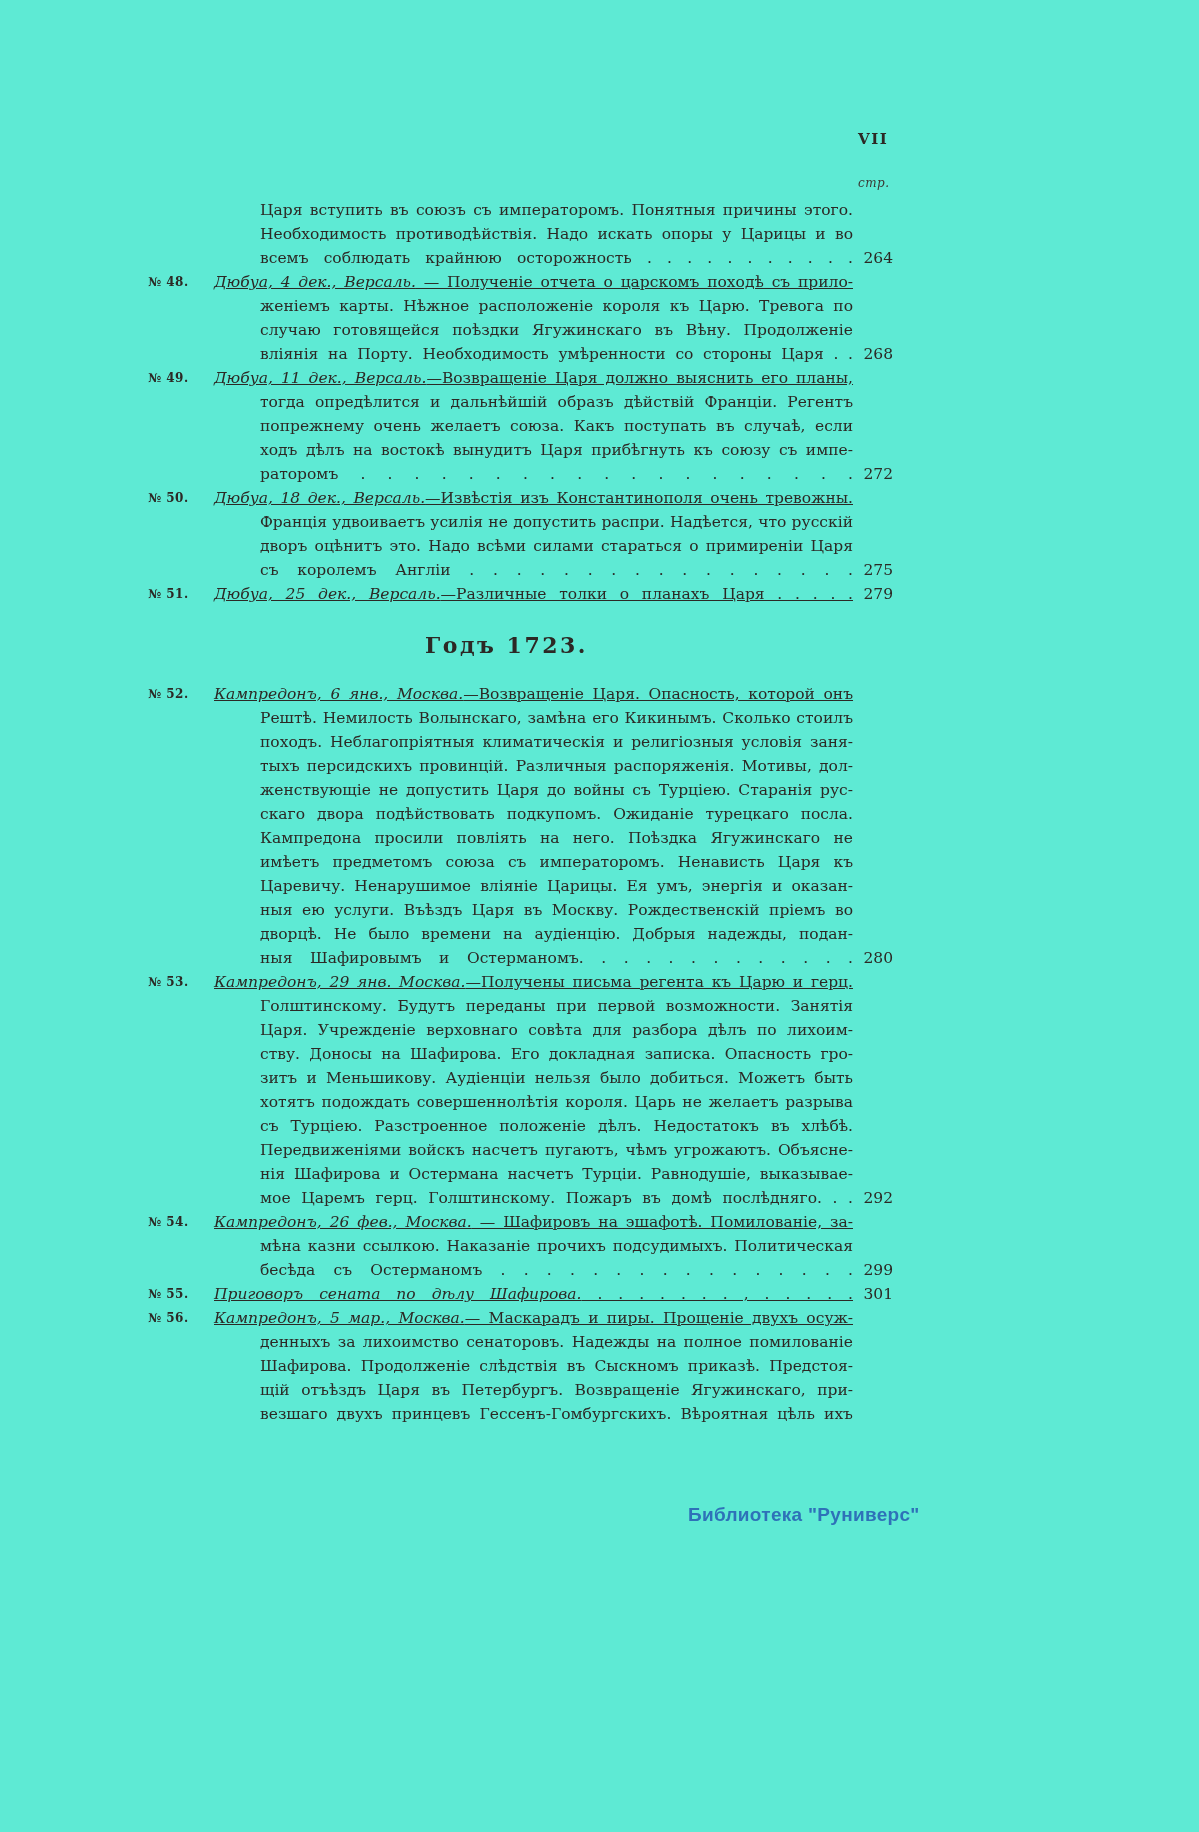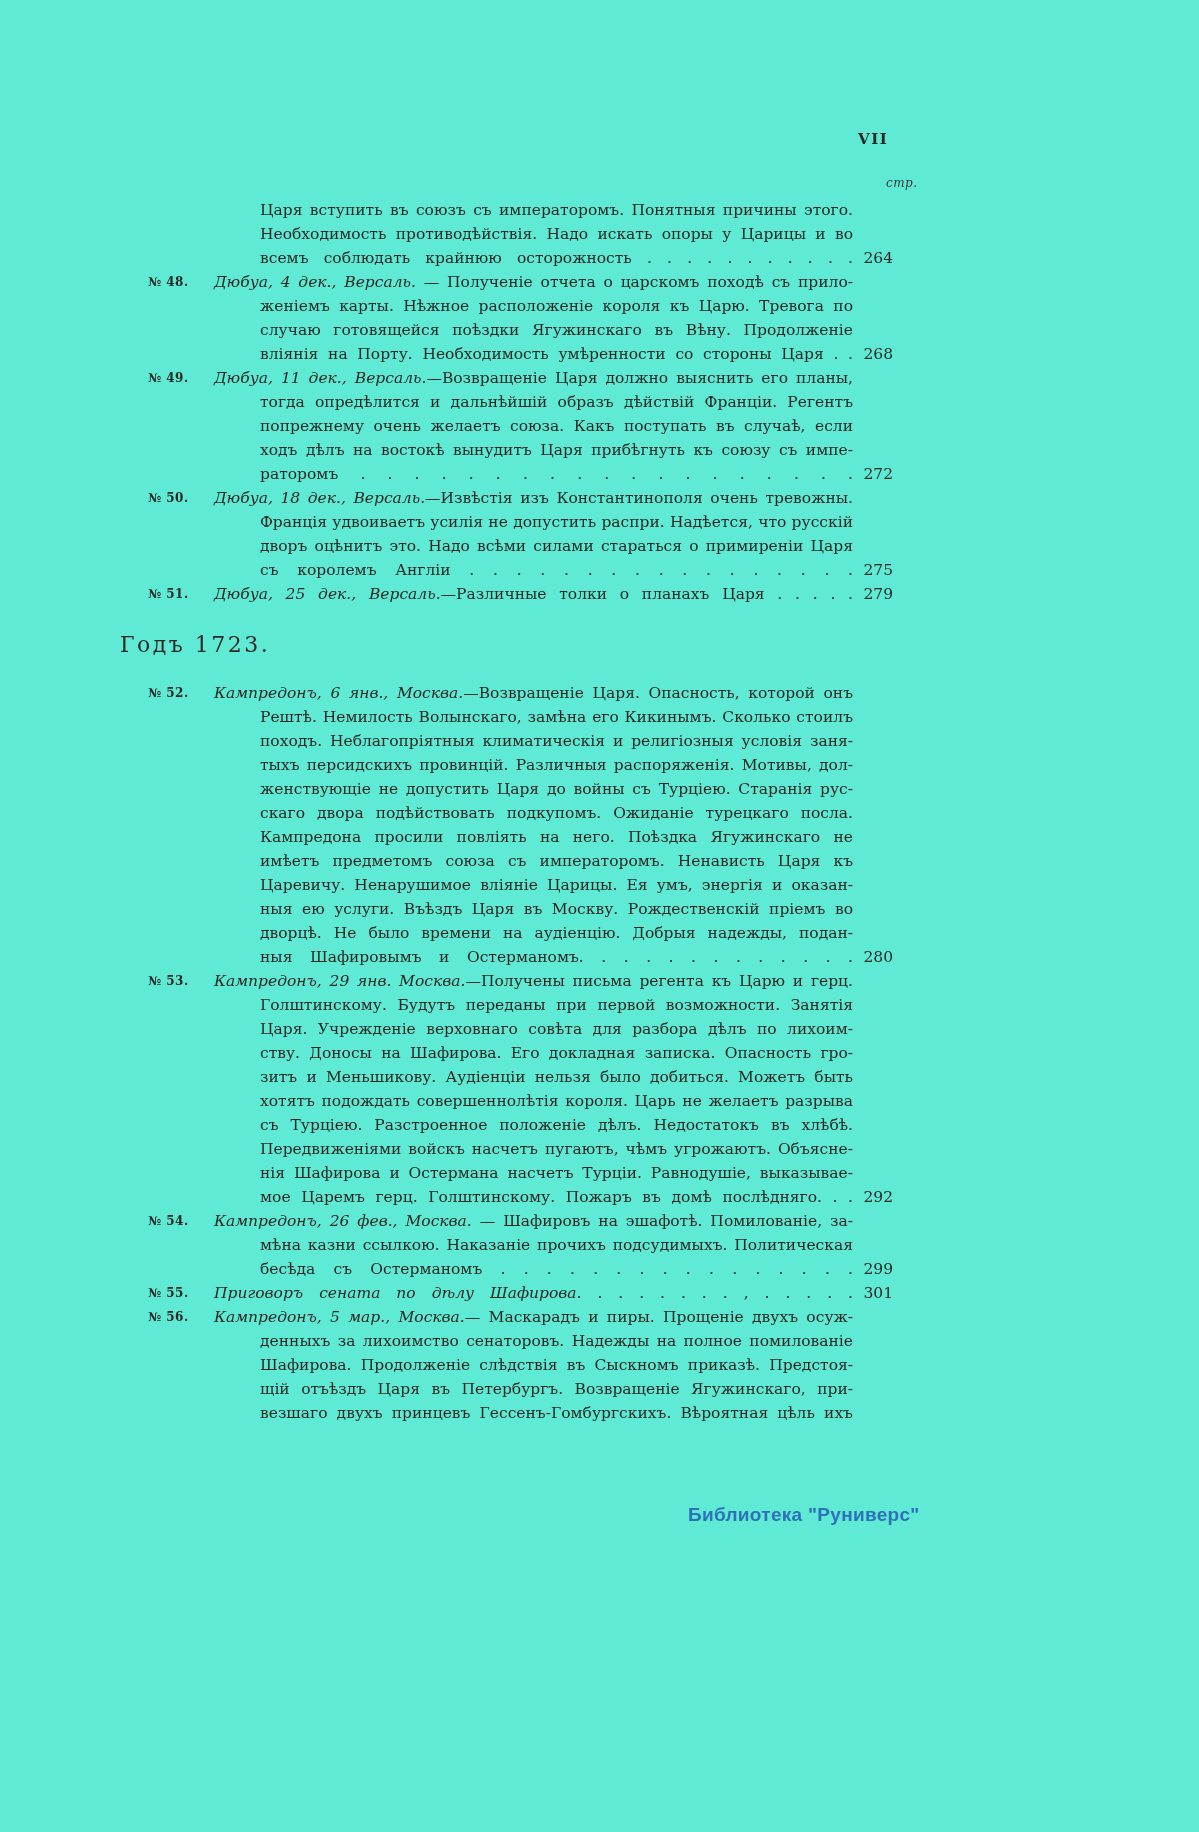--- a/index.html
+++ b/index.html
@@ -25,21 +25,20 @@
     letter-spacing: 1.5px;
   }
   .col-header {
     position: absolute;
     top: 176px;
     left: 858px;
     font-size: 12px;
     font-style: italic;
     color: #3a3733;
     letter-spacing: 0.5px;
-    margin-left: 28px;
   }
   .content {
     position: absolute;
     top: 198px;
     left: 120px;
     width: 773px;
   }
   .entry {
     position: relative;
     padding-left: 112px;
@@ -57,36 +56,37 @@
     white-space: nowrap;
   }
   .line {
     font-size: 15.5px;
     line-height: 24px;
     text-align: justify;
     text-align-last: justify;
   }
   .line.first {
     margin-left: -46px;
+    text-decoration: underline;
   }
   .entry .pagenum {
     position: absolute;
     right: 0;
     bottom: 0;
     font-size: 15.5px;
     line-height: 24px;
   }
   .lines i {
     font-style: italic;
   }
   .year-heading {
     margin: 26px 0 24px 0;
-    text-align: left;
+    text-align: center;
     font-size: 22px;
-    font-weight: normal;
+    font-weight: bold;
     letter-spacing: 2.5px;
   }
   .watermark {
     position: absolute;
     top: 1504px;
     left: 688px;
     font-family: "Liberation Sans", "DejaVu Sans", sans-serif;
     font-weight: bold;
     font-size: 19px;
     letter-spacing: 0.3px;

